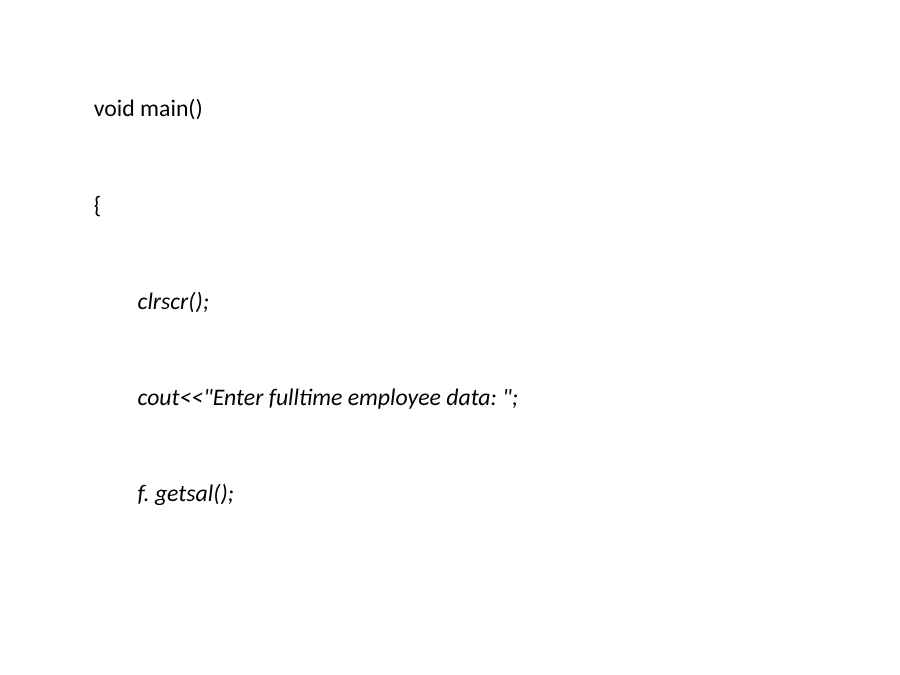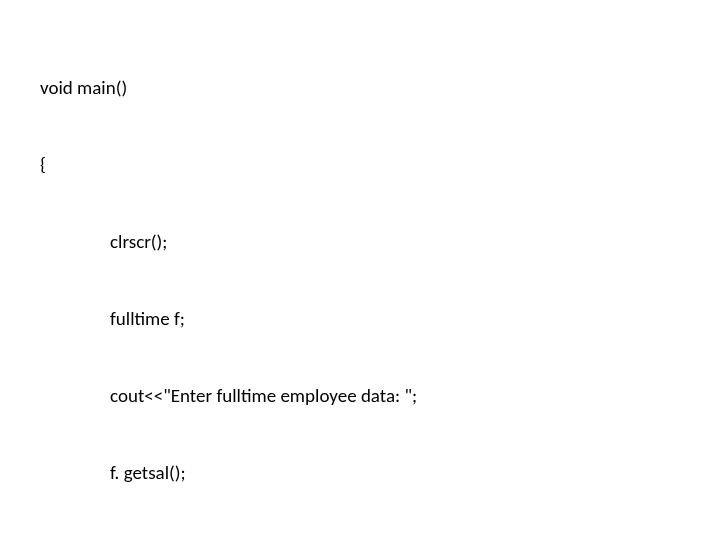--- a/index.html
+++ b/index.html
@@ -19,32 +19,31 @@
     height: 540px;
     box-sizing: border-box;
     padding-top: 24px;
     padding-left: 40px;
   }
   .code-block {
     white-space: pre;
     font-family: Calibri, "Segoe UI", Arial, sans-serif;
   }
   .line { display: block; }
-  .indent0 { padding-left: 0; }
-  .indent1 { padding-left: 70px; }
+  .indent0 { padding-left: 0; margin-left: 35px; }
+  .indent1 { padding-left: 70px; font-style: italic; }
 </style>
 </head>
 <body>
 
 <div class="slide">
   <div class="code-block">
     <span class="line indent0">void main()</span>
     <span class="line indent0">{</span>
     <span class="line indent1">clrscr();</span>
-    <span class="line indent1">fulltime f;</span>
     <span class="line indent1">cout&lt;&lt;"Enter fulltime employee data: ";</span>
     <span class="line indent1">f. getsal();</span>
     
     
     
     
     
     
     
     

